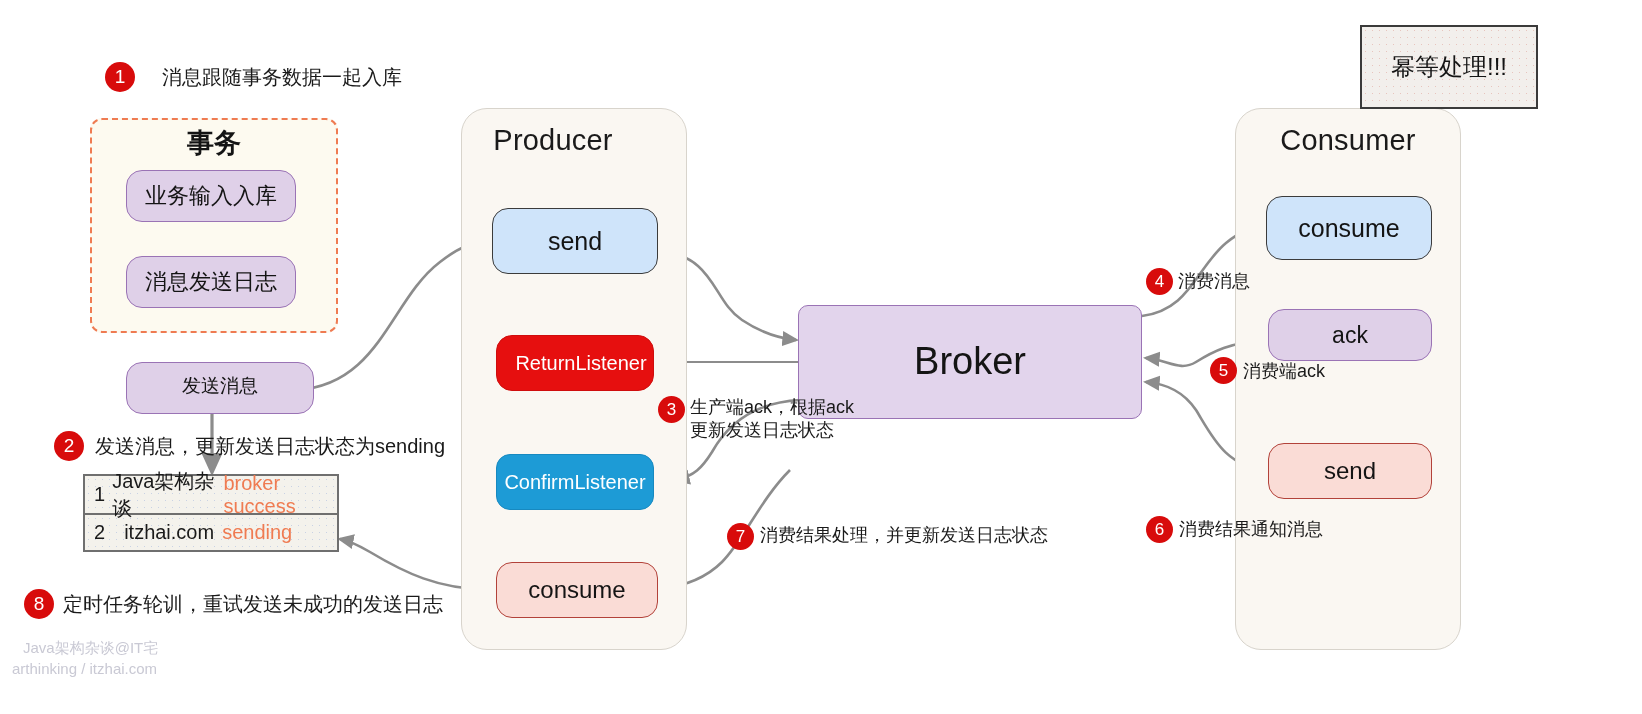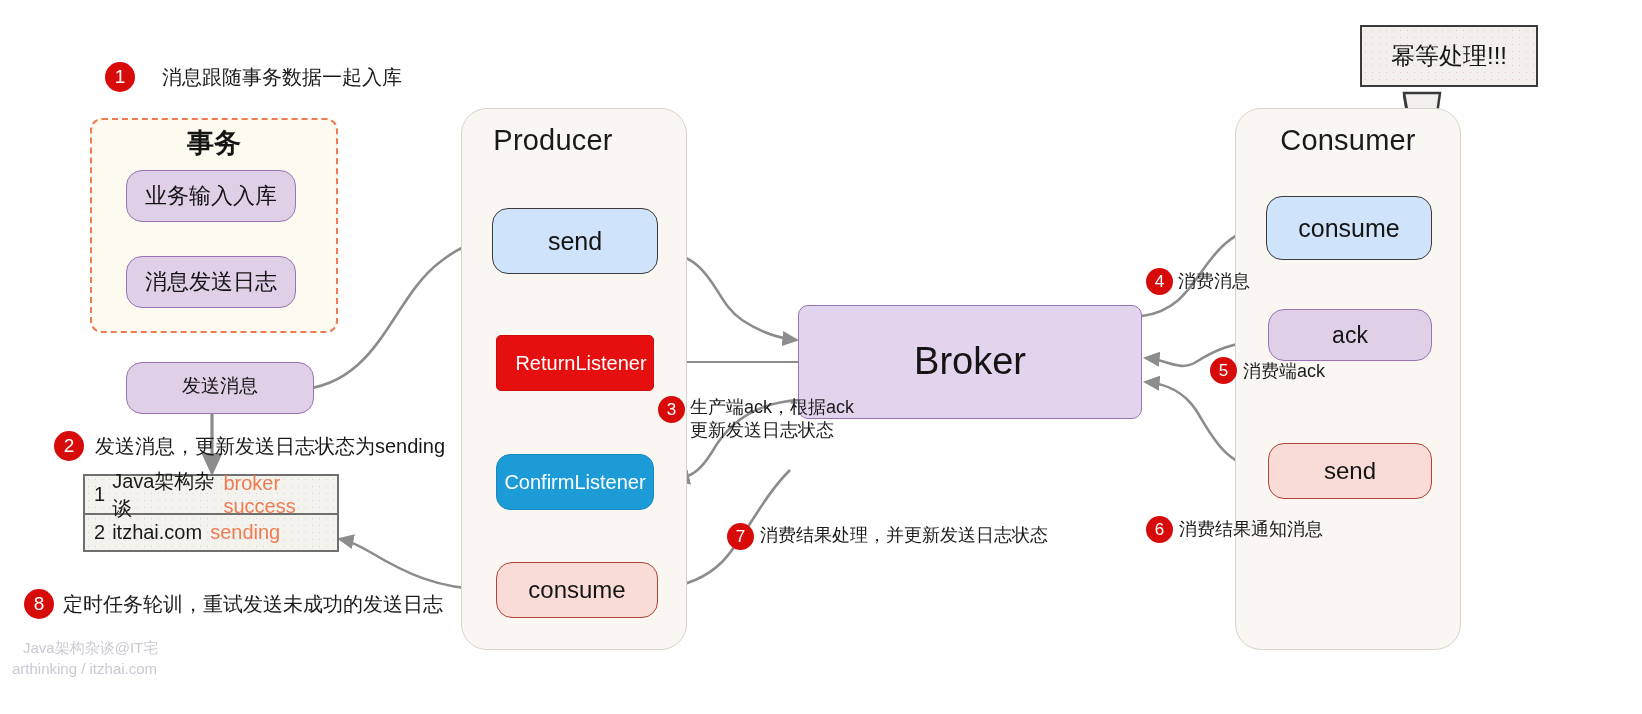--- a/index.html
+++ b/index.html
@@ -76,21 +76,21 @@
   }
   .node-blue {
     background: #cfe4fa;
     border: 1.8px solid #3b3b3b;
     color: #141414;
   }
   .node-red {
     background: #e60f0f;
     border: 1.6px solid #cf0d0d;
     color: #ffffff;
-    border-radius: 5px;
+    border-radius: 16px;
     padding-left: 20px;
   }
   .node-cyan {
     background: #1d9bd6;
     border: 1.6px solid #1789c0;
     color: #ffffff;
     border-radius: 14px;
   }
   .node-pink {
     background: #fadcd6;
@@ -234,21 +234,21 @@
   <div class="step-text" style="left:95px; top:434px;">发送消息，更新发送日志状态为sending</div>
 
   <div class="abs logtable" style="left:83px; top:474px; width:256px; height:78px;">
     <div class="logrow">
       <span>1</span>
       <span style="margin-left:7px;">Java架构杂谈</span>
       <span class="st">broker success</span>
     </div>
     <div class="logrow">
       <span>2</span>
-      <span style="margin-left:7px;">itzhai.com</span>
+      <span style="margin-left:19px;">itzhai.com</span>
       <span class="st">sending</span>
     </div>
   </div>
 
   <div class="badge" style="left:24px; top:589px;">8</div>
   <div class="step-text" style="left:63px; top:592px;">定时任务轮训，重试发送未成功的发送日志</div>
 
   <div class="watermark" style="left:23px; top:636px;">Java架构杂谈@IT宅</div>
   <div class="watermark" style="left:12px; top:657px;">arthinking / itzhai.com</div>
 
@@ -278,15 +278,15 @@
 
   <div class="badge sm" style="left:1146px; top:268px;">4</div>
   <div class="step-text sm" style="left:1178px; top:270px;">消费消息</div>
 
   <div class="badge sm" style="left:1210px; top:357px;">5</div>
   <div class="step-text sm" style="left:1243px; top:360px;">消费端ack</div>
 
   <div class="badge sm" style="left:1146px; top:516px;">6</div>
   <div class="step-text sm" style="left:1179px; top:518px;">消费结果通知消息</div>
 
-  <div class="abs callout" style="left:1360px; top:25px; width:178px; height:62px;">幂等处理!!!</div>
+  <div class="abs callout" style="left:1360px; top:25px; width:178px; height:84px;">幂等处理!!!</div>
 
 </div>
 
 </body></html>

